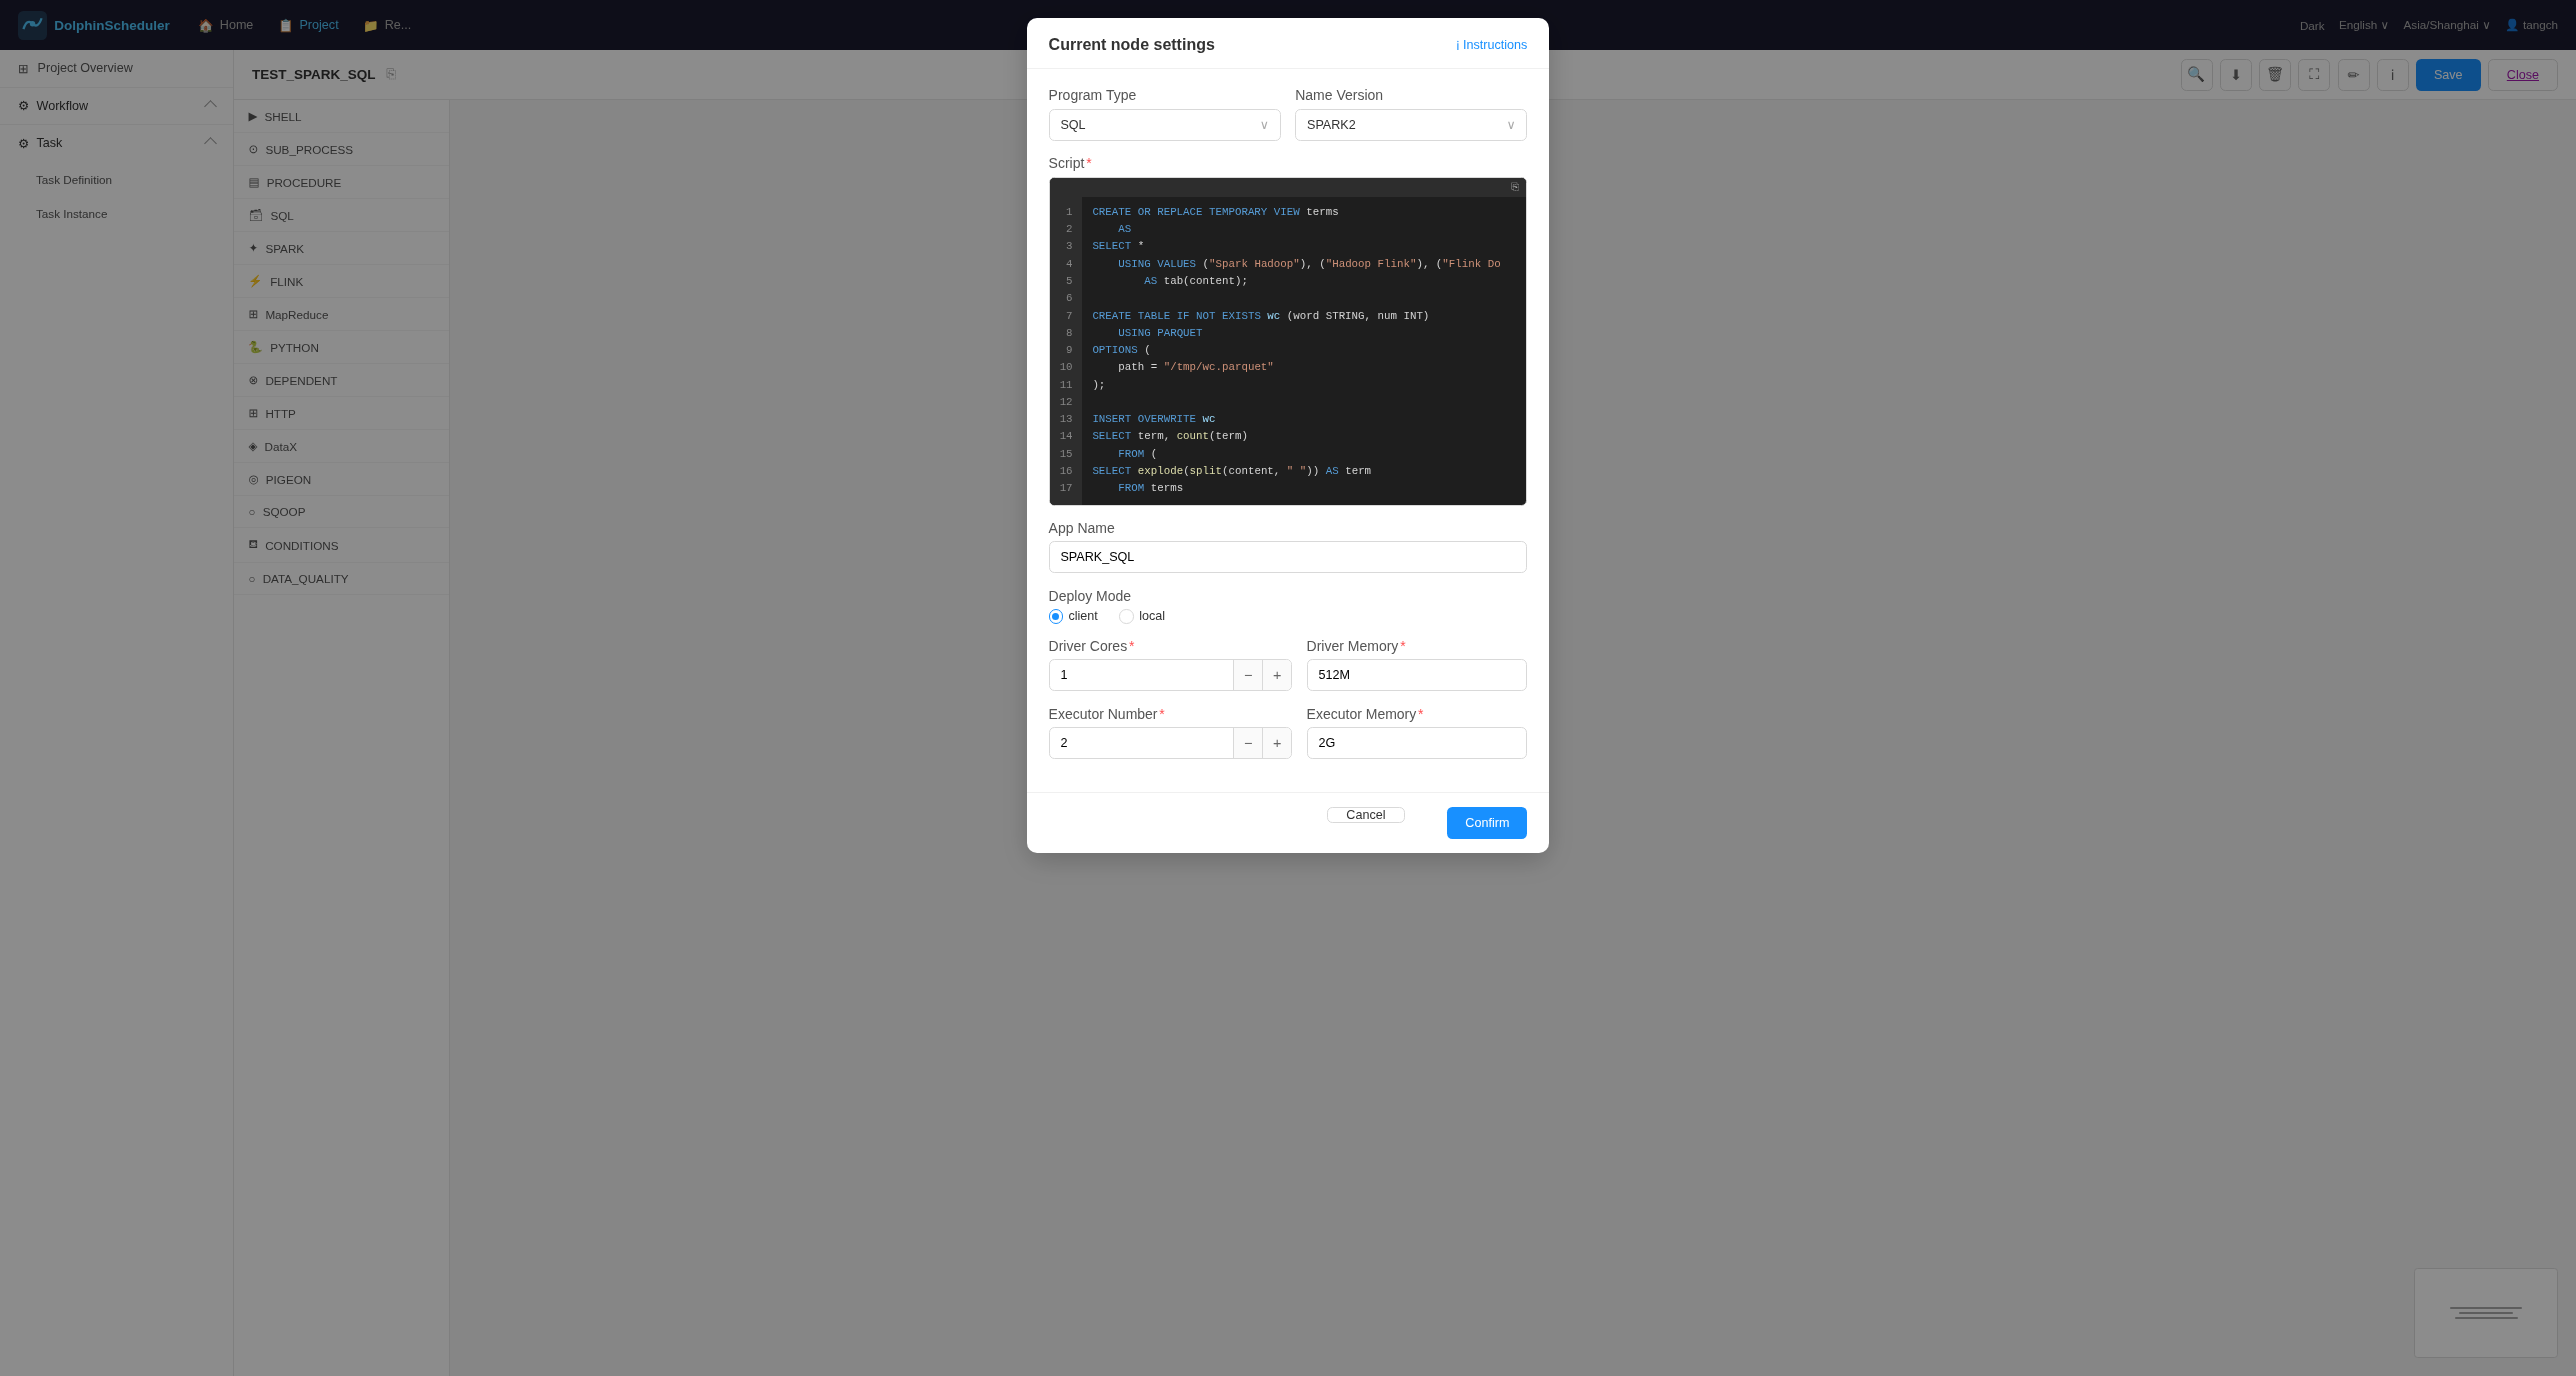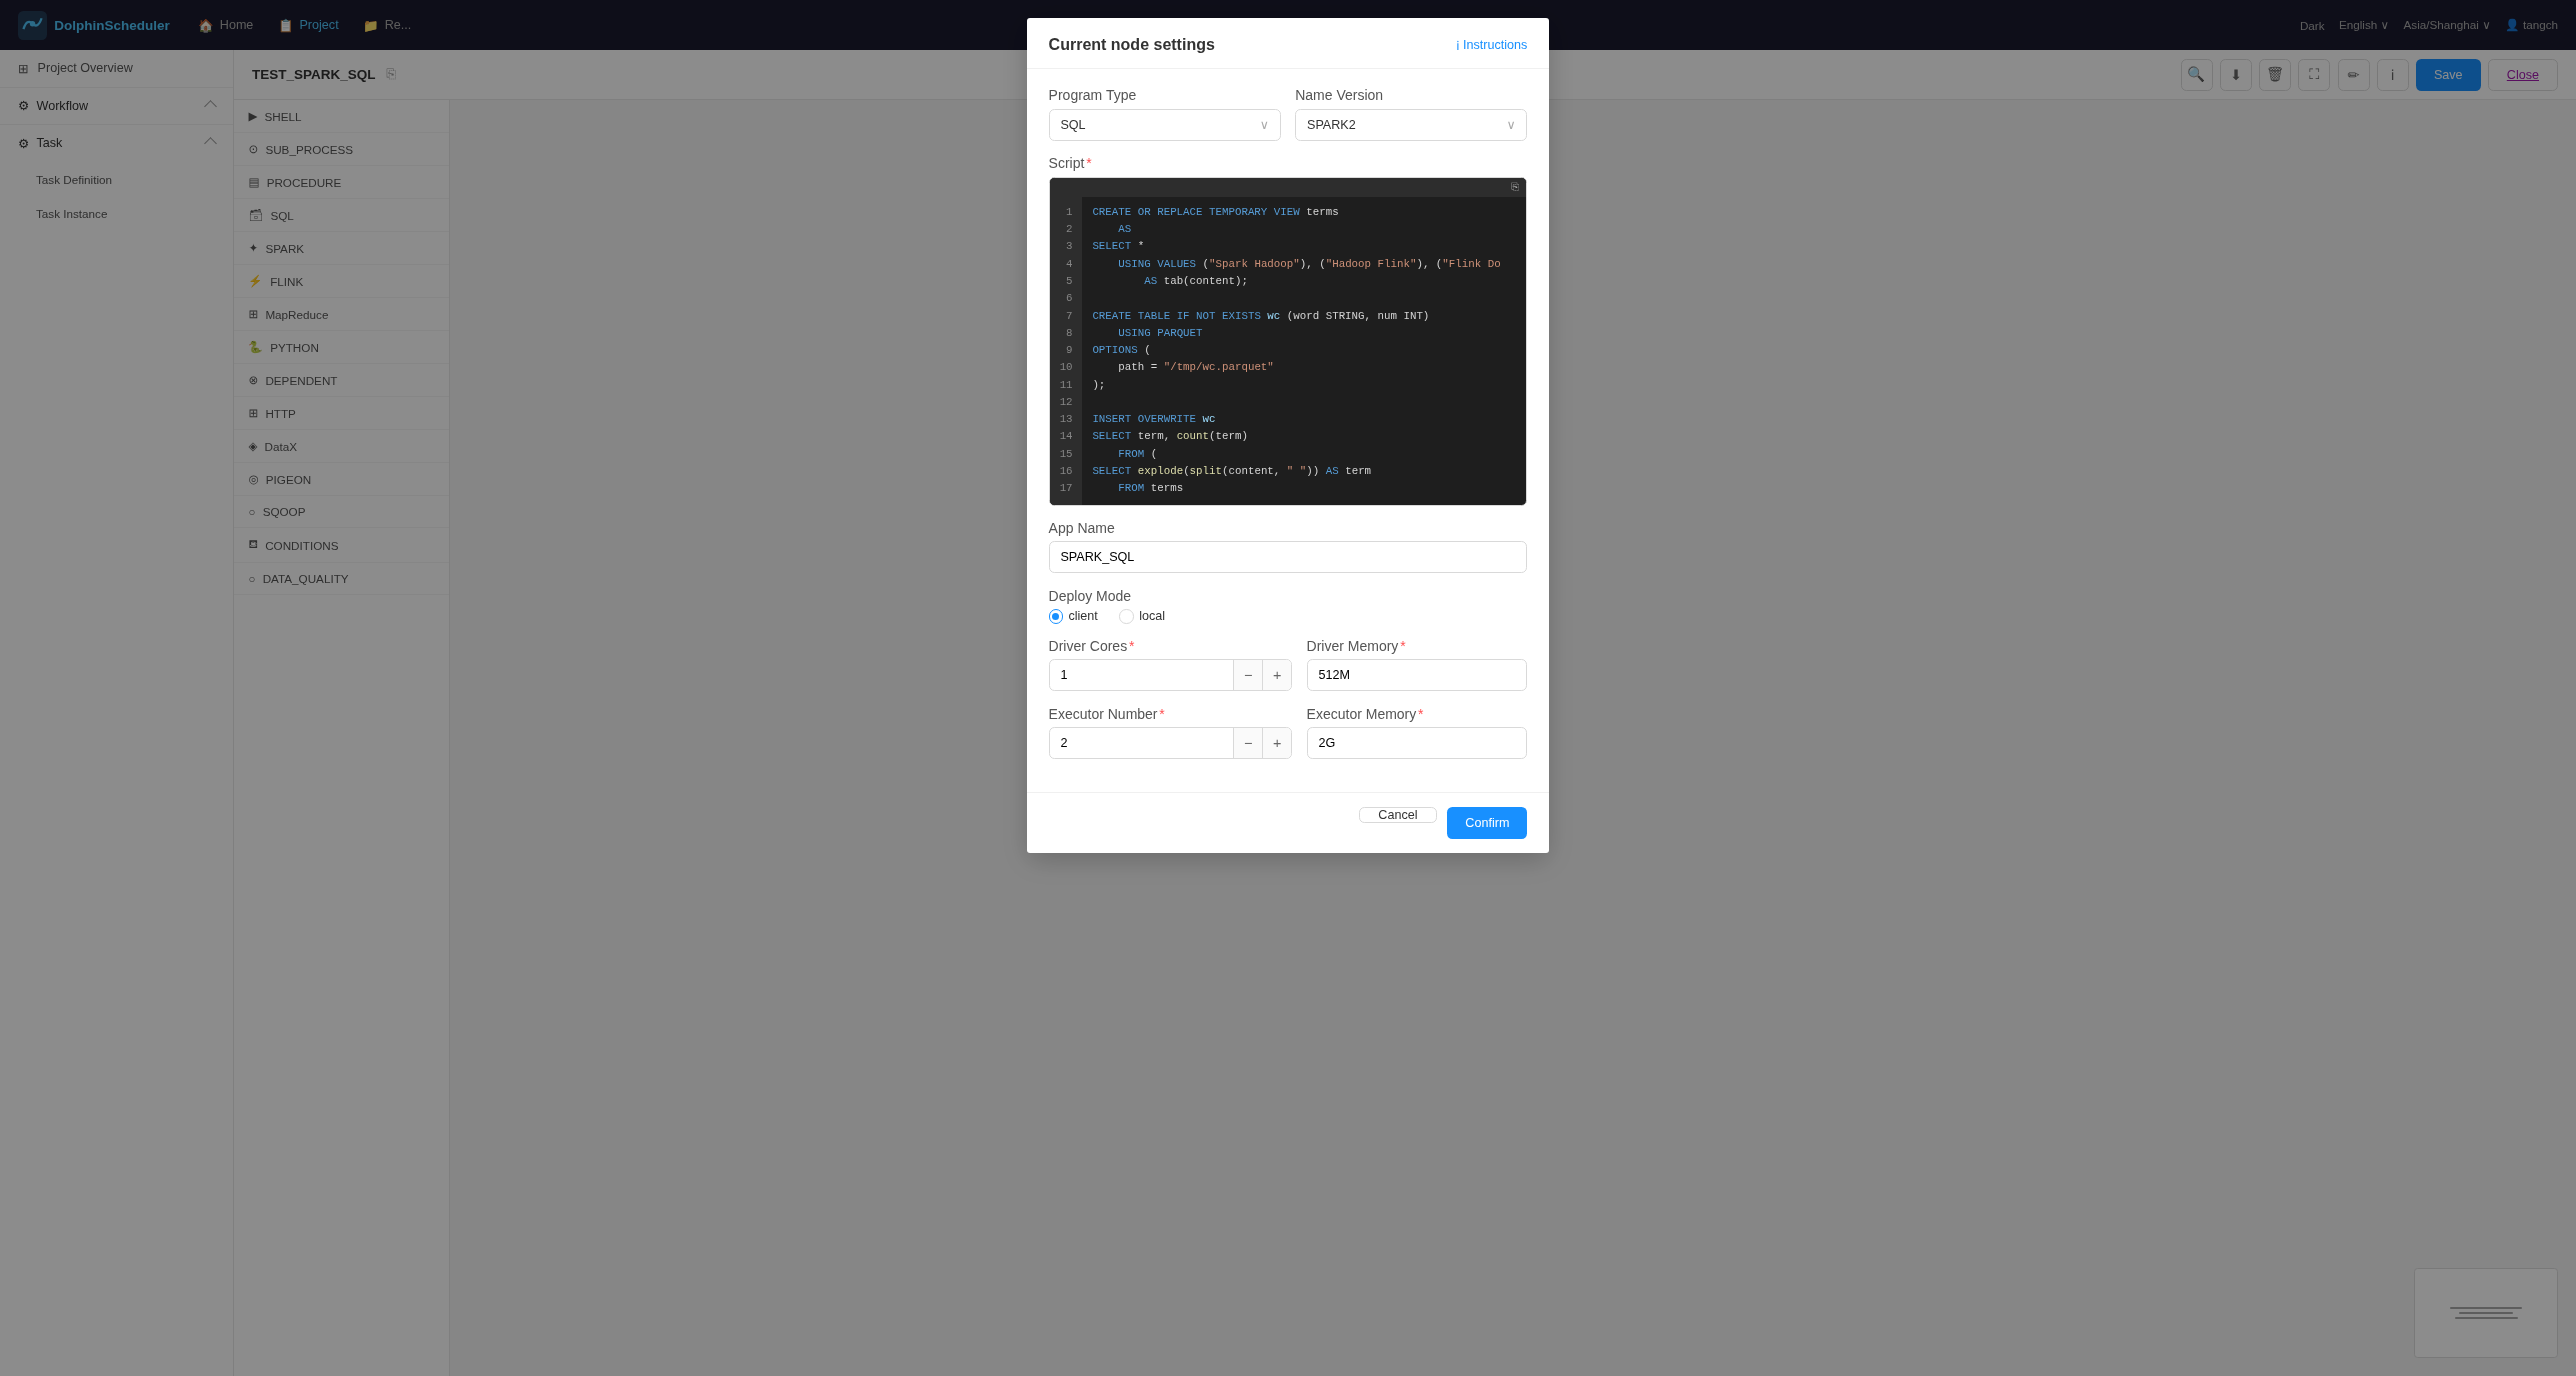--- a/index.html
+++ b/index.html
@@ -42,21 +42,21 @@
     .tool-btn { width: 32px; height: 32px; border-radius: 5.4px; border: 0.9px solid #ddd; background: #fff; display: flex; align-items: center; justify-content: center; cursor: pointer; color: #666; font-size: 14.4px; }
     .btn-save { background: #1890ff; color: #fff; border: none; padding: 0 18px; height: 32px; border-radius: 5.4px; cursor: pointer; font-size: 12.6px; }
     .btn-close { background: #fff; color: #a21caf; border: 0.9px solid #ddd; padding: 0 18px; height: 32px; border-radius: 5.4px; cursor: pointer; font-size: 12.6px; text-decoration: underline; }
 
     
     .task-panel { width: 216px; background: #fff; border-right: 0.9px solid #e8e8e8; overflow-y: auto; flex-shrink: 0; }
     .task-panel-item { display: flex; align-items: center; gap: 7.2px; padding: 9px 14.4px; cursor: pointer; color: #555; font-size: 11.7px; border-bottom: 0.9px solid #f5f5f5; }
 
     
     .modal-overlay { position: fixed; inset: 0; background: rgba(0,0,0,0.45); z-index: 100; display: flex; align-items: flex-start; justify-content: center; padding-top: 18px; }
-    .modal { background: #fff; border-radius: 3px; width: 522px; max-height: 90vh; overflow-y: auto; box-shadow: 0 7.2px 29px rgba(0,0,0,0.2); }
+    .modal { background: #fff; border-radius: 10px; width: 522px; max-height: 90vh; overflow-y: auto; box-shadow: 0 7.2px 29px rgba(0,0,0,0.2); }
     .modal-header { padding: 18px 21.6px 14.4px; display: flex; align-items: center; justify-content: space-between; border-bottom: 0.9px solid #f0f0f0; }
     .modal-title { font-size: 16px; font-weight: 600; }
     .modal-instructions { color: #1890ff; font-size: 12.6px; cursor: pointer; display: flex; align-items: center; gap: 3.6px; }
     .modal-body { padding: 18px 21.6px; }
     .form-row { display: flex; gap: 14.4px; margin-bottom: 14.4px; }
     .form-group { flex: 1; }
     .form-label { font-size: 14px; color: #555; margin-bottom: 5.4px; display: block; }
     .form-label .required { color: #ff4d4f; margin-left: 1.8px; }
     .form-select { width: 100%; height: 32px; border: 0.9px solid #d9d9d9; border-radius: 5.4px; padding: 0 10.8px; background: #fff; font-size: 12.6px; cursor: pointer; display: flex; align-items: center; justify-content: space-between; }
     .form-input { width: 100%; height: 32px; border: 0.9px solid #d9d9d9; border-radius: 5.4px; padding: 0 10.8px; font-size: 12.6px; outline: none; }
@@ -80,21 +80,21 @@
     .radio-circle.unchecked { border-color: #d9d9d9; }
 
     
     .stepper-input { display: flex; align-items: center; border: 0.9px solid #d9d9d9; border-radius: 5.4px; overflow: hidden; height: 32px; }
     .stepper-val { flex: 1; text-align: left; padding: 0 10.8px; border: none; outline: none; font-size: 12.6px; }
     .stepper-btn { width: 29px; height: 100%; border: none; background: #fafafa; cursor: pointer; font-size: 14.4px; color: #666; display: flex; align-items: center; justify-content: center; border-left: 0.9px solid #d9d9d9; }
 
     
     .modal-footer { padding: 14.4px 21.6px; border-top: 0.9px solid #f0f0f0; display: flex; justify-content: flex-end; gap: 10.8px; }
     .btn-cancel { background: #fff; color: #333; border: 0.9px solid #d9d9d9; padding: 0 18px; height: 16px; border-radius: 5.4px; cursor: pointer; font-size: 12.6px; }
-    .btn-confirm { background: #1890ff; color: #fff; border: none; padding: 0 18px; height: 32px; border-radius: 5.4px; cursor: pointer; font-size: 12.6px; }
+    .btn-confirm { background: #1890ff; color: #fff; border: none; padding: 0 18px; height: 32px; border-radius: 5.4px; cursor: pointer; font-size: 12.6px; margin-left: 32px; }
     .chevron-up { transform: rotate(-135deg); margin-top: 1.8px; }
   </style>
 </head>
 <body>
 
 <div class="topbar">
   <div class="topbar-logo">
     <svg viewBox="0 0 32 32" fill="none">
       <rect width="32" height="32" rx="6" fill="#4fc3f7" opacity="0.2"></rect>
       <path d="M6 20 Q10 8 16 14 Q22 20 26 8" stroke="#4fc3f7" stroke-width="2.5" fill="none"></path>

